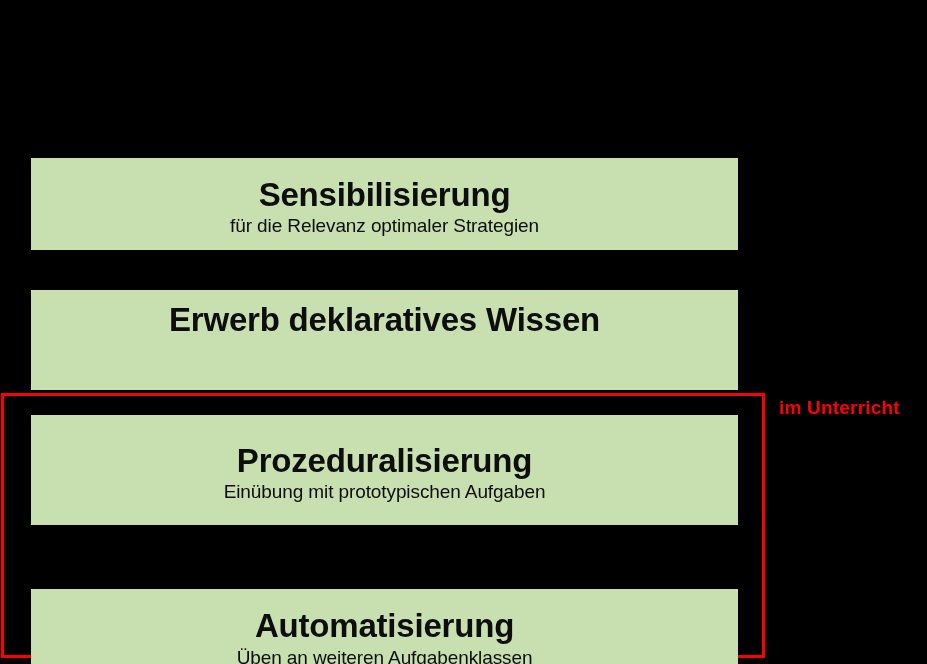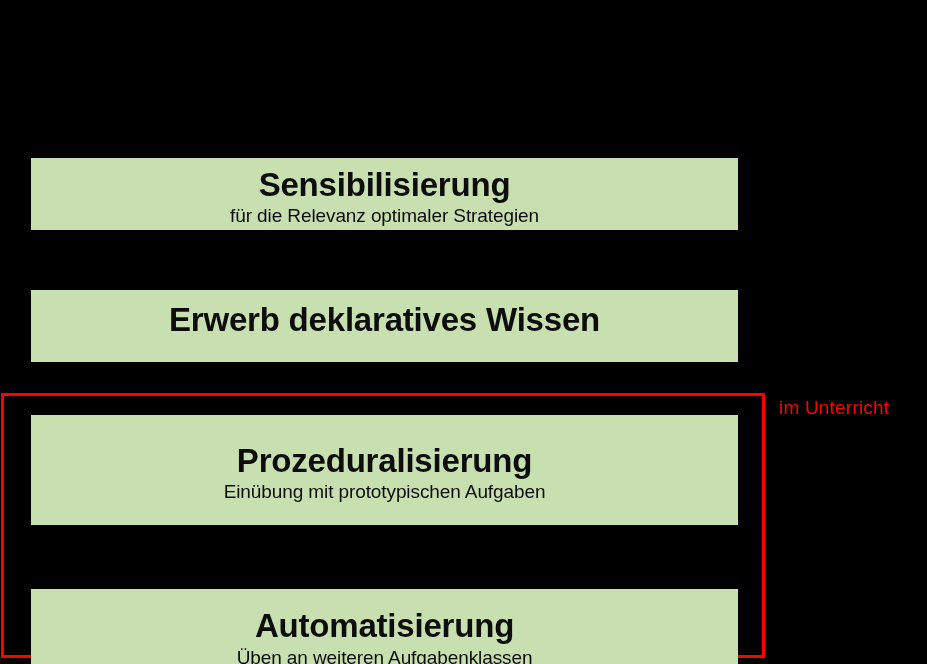--- a/index.html
+++ b/index.html
@@ -34,21 +34,21 @@
     background: transparent;
     z-index: 1;
   }
 
   .highlight-label {
     position: absolute;
     left: 779px;
     top: 398px;
     color: #FF0000;
     font-family: "Liberation Sans", sans-serif;
-    font-weight: normal;
+    font-weight: bold;
     font-size: 19px;
     letter-spacing: 0.2px;
     white-space: nowrap;
     line-height: 1;
     z-index: 3;
   }
 
   
   .phase-box {
     position: absolute;
@@ -81,22 +81,22 @@
     font-weight: normal;
     font-size: 19px;
     line-height: 1.15;
     letter-spacing: -0.1px;
     text-align: left;
     white-space: nowrap;
     margin-top: 3px;
   }
 
   
-  #phase-0 { top: 158px; height: 72px; padding-top: 6px; }
-  #phase-1 { top: 290px; height: 72px; justify-content: flex-start; padding-top: 12px; }
+  #phase-0 { top: 158px; height: 92px; padding-top: 6px; }
+  #phase-1 { top: 290px; height: 100px; justify-content: flex-start; padding-top: 12px; }
   #phase-2 { top: 415px; height: 110px; padding-top: 6px; }
   #phase-3 { top: 545px; height: 95px; padding-top: 4px; margin-top: 44px; }
 
   .phase-subtitle:empty { display: none; }
 </style>
 </head>
 <body>
 
 <div id="stage">
 

